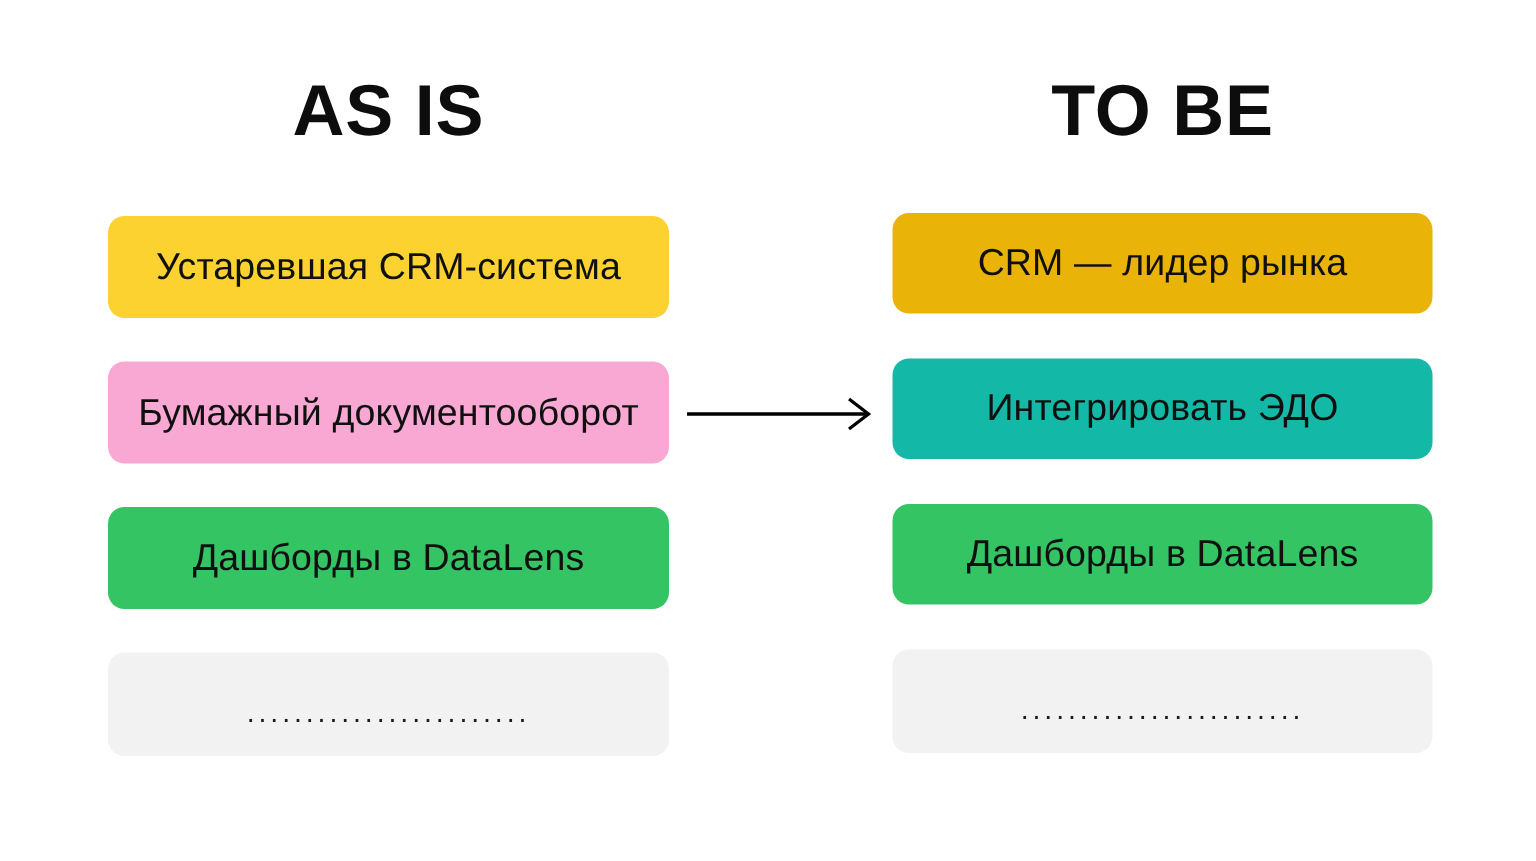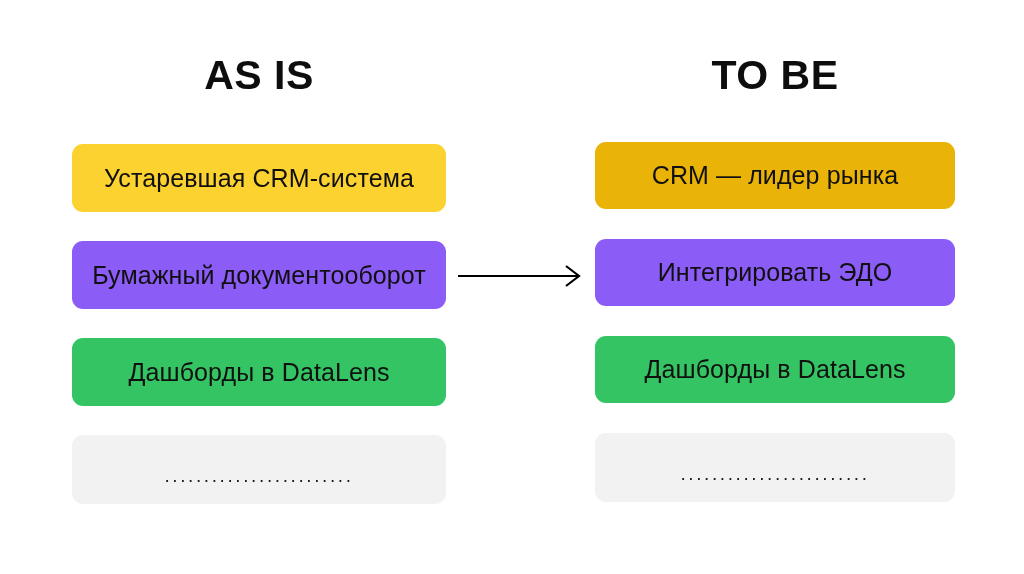--- a/index.html
+++ b/index.html
@@ -17,21 +17,21 @@
   .canvas {
     position: relative;
     width: 1024px;
     height: 574px;
     background: #ffffff;
   }
 
   
   .col-title {
     position: absolute;
-    font-size: 41px;
+    font-size: 48px;
     font-weight: bold;
     letter-spacing: 0.5px;
     color: #0d0d0d;
     text-align: center;
     line-height: 44px;
     white-space: nowrap;
   }
   #title-as-is  { left: 72px;  top: 53px; width: 374px; }
   #title-to-be  { left: 595px; top: 53px; width: 360px; }
 
@@ -104,21 +104,21 @@
   <div class="col-title" id="title-as-is">AS IS</div>
 
   <div class="col-title" id="title-to-be">TO BE</div>
 
   <div class="column" id="column-as-is">
 
     <div class="card" style="background:#FCD230">
       <span class="card-label">Устаревшая CRM-система</span>
     </div>
 
-    <div class="card" style="background:#8b5cf6">
+    <div class="card" style="background:#f9a8d4">
       <span class="card-label">Бумажный документооборот</span>
     </div>
 
     <div class="card" style="background:#35C463">
       <span class="card-label">Дашборды в DataLens</span>
     </div>
 
     <div class="card placeholder" style="background:#F2F2F2">
       <span class="dots">........................</span>
     </div>
@@ -131,21 +131,21 @@
       <polyline points="108,4 121,14 108,24" fill="none" stroke="#000000" stroke-width="2.2"></polyline>
     </svg>
   </div>
 
   <div class="column" id="column-to-be">
 
     <div class="card" style="background:#eab308">
       <span class="card-label">CRM — лидер рынка</span>
     </div>
 
-    <div class="card" style="background:#8b5cf6">
+    <div class="card" style="background:#14b8a6">
       <span class="card-label">Интегрировать ЭДО</span>
     </div>
 
     <div class="card" style="background:#35C463">
       <span class="card-label">Дашборды в DataLens</span>
     </div>
 
     <div class="card placeholder" style="background:#F2F2F2">
       <span class="dots">........................</span>
     </div>

